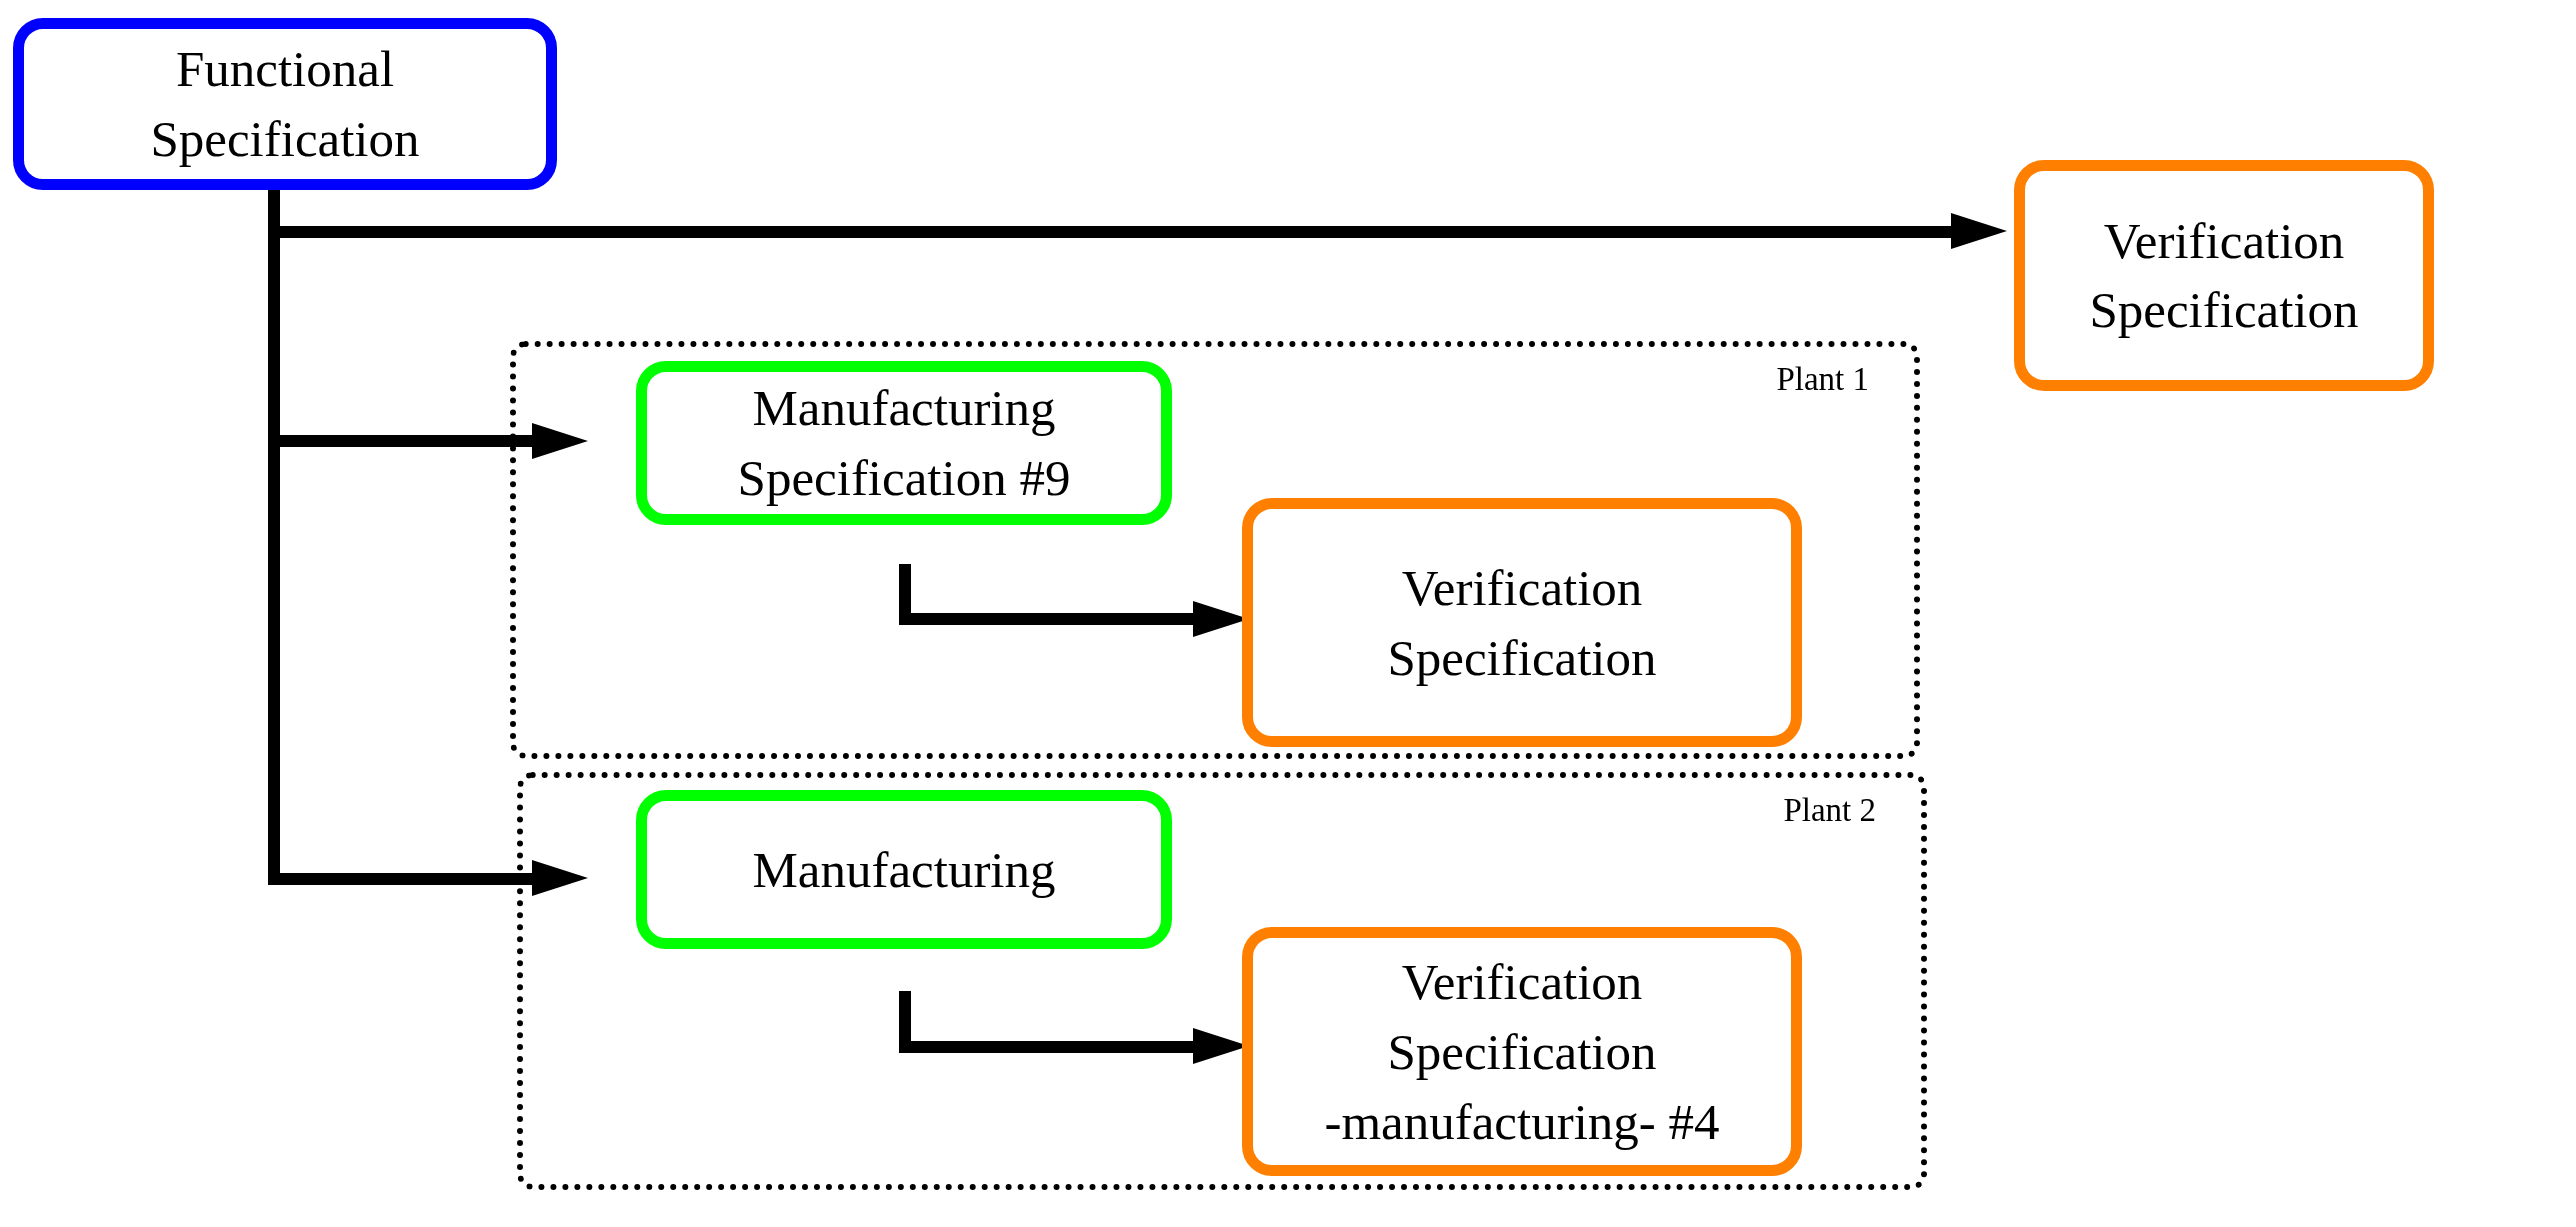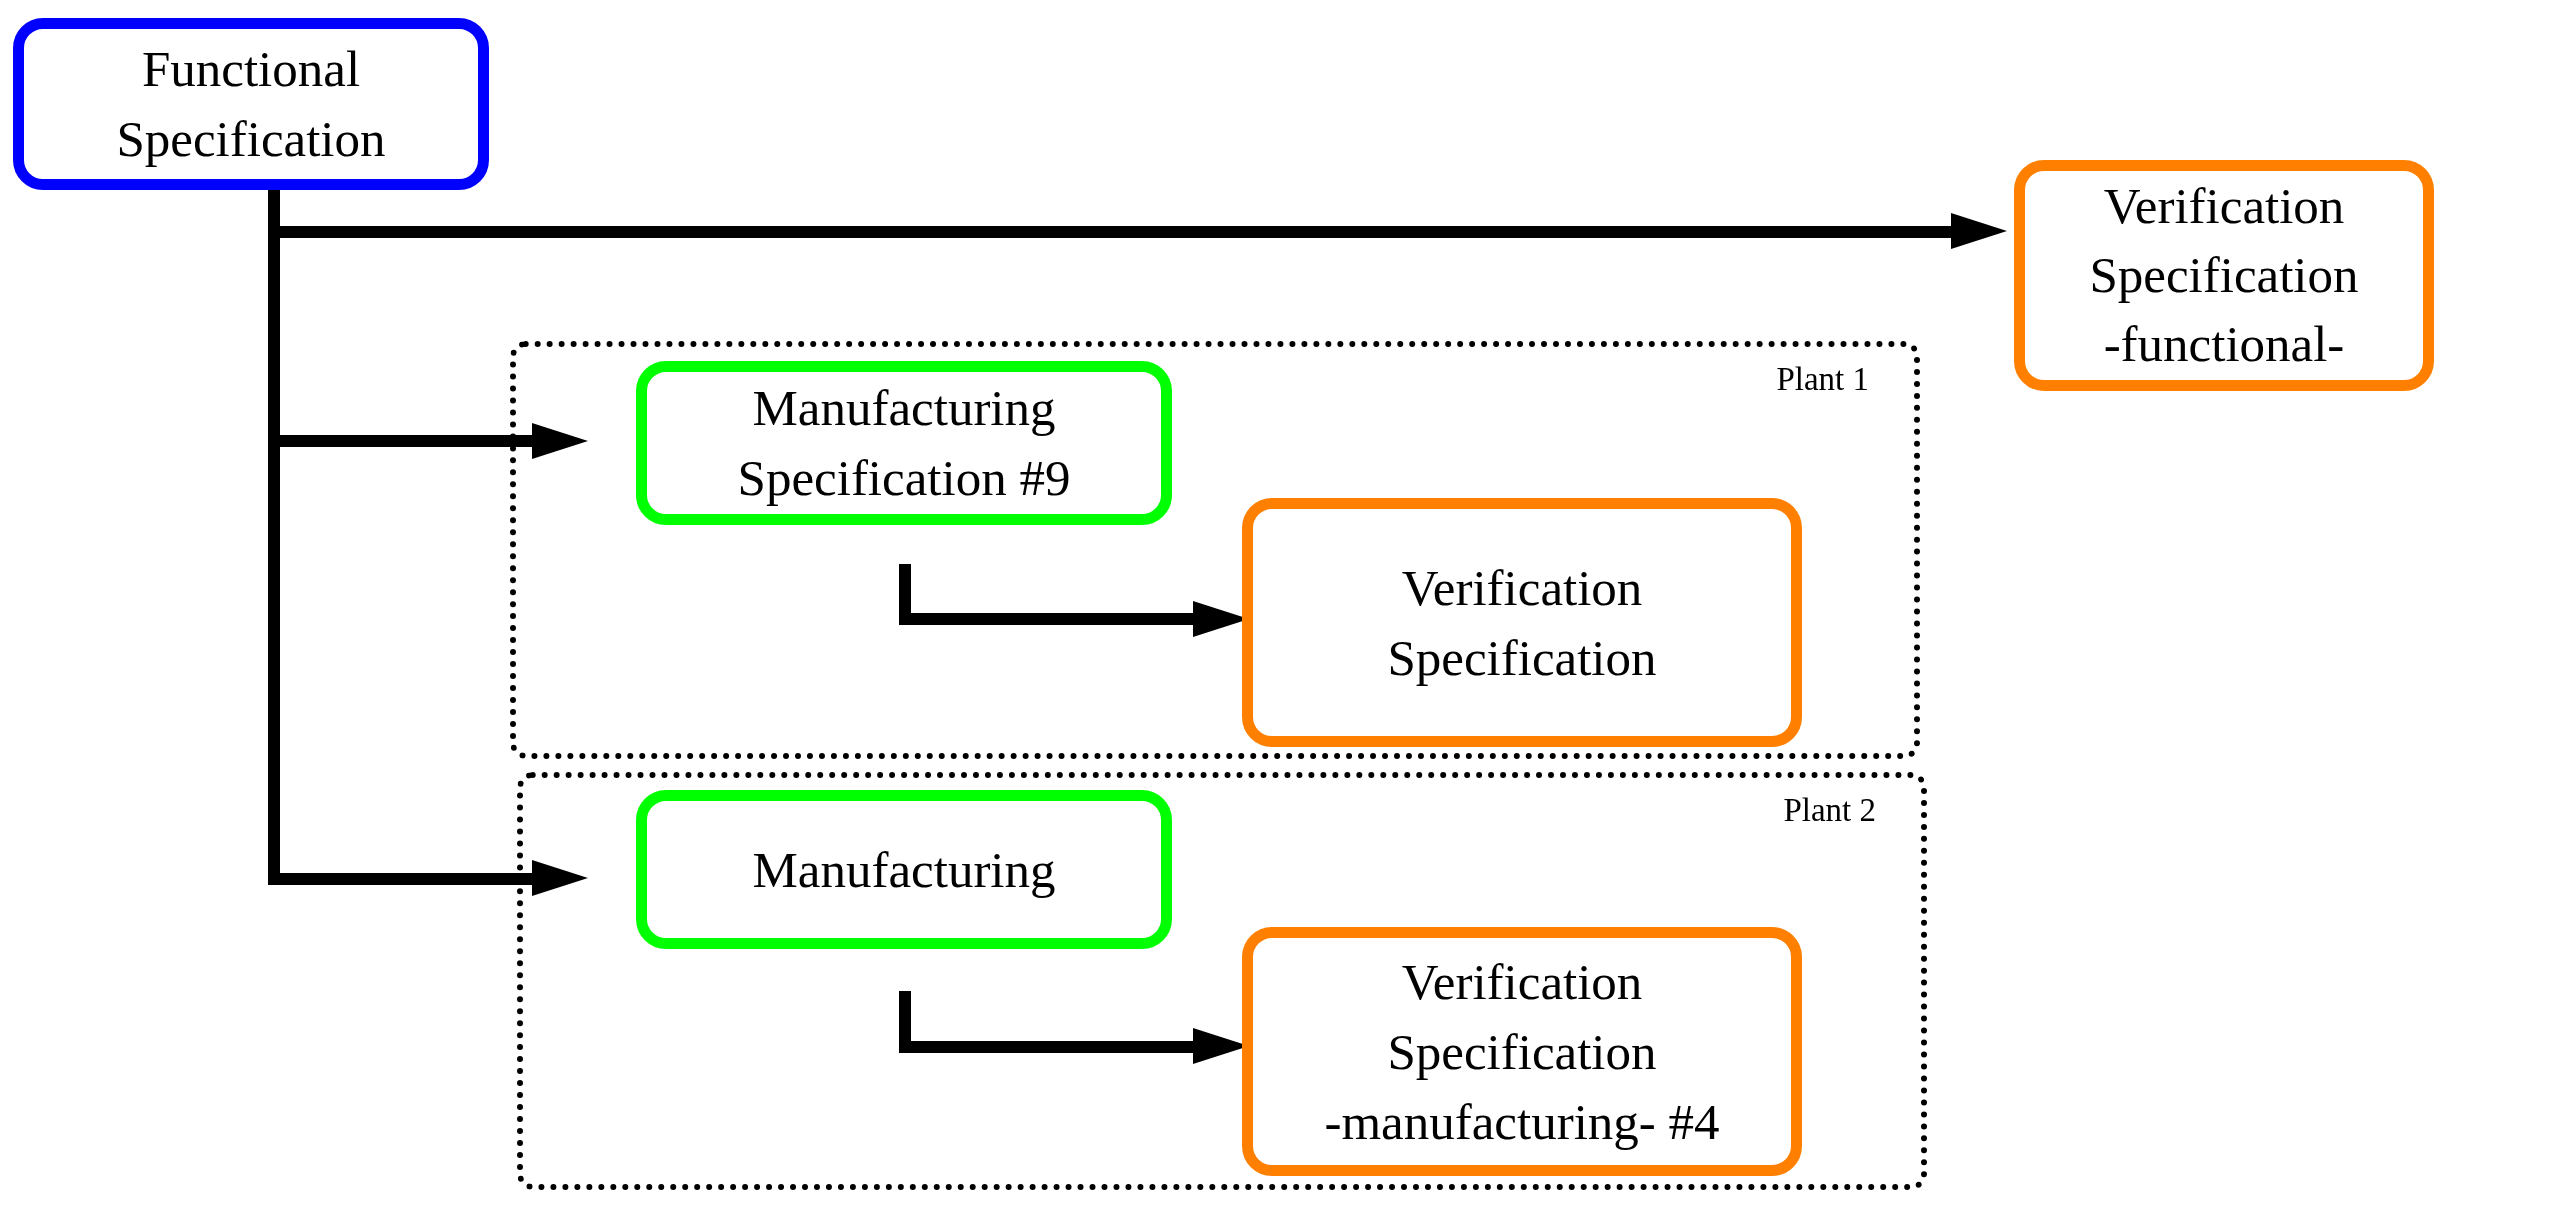--- a/index.html
+++ b/index.html
@@ -25,21 +25,21 @@
     font-size:51px;
     line-height:70px;
     white-space:nowrap;
     padding:0 8.7px;
     z-index:3;
   }
   .node-blue{border-color:var(--functional_border,#0000ff);}
   .node-green{border-color:var(--manufacturing_border,#00ff00);}
   .node-orange{border-color:var(--verification_border,#ff8000);}
 
-  #node-functional-spec{left:13px;top:17.5px;width:476px;height:172px;}
+  #node-functional-spec{left:13px;top:17.5px;width:544px;height:172px;}
   #node-verification-functional{left:2014px;top:160px;width:420px;height:231px;line-height:69px;}
   #node-manufacturing-1{left:636px;top:361px;width:536px;height:164px;}
   #node-verification-manufacturing-1{left:1242px;top:498px;width:560px;height:249px;line-height:70px;}
   #node-manufacturing-2{left:636px;top:790px;width:536px;height:159px;}
   #node-verification-manufacturing-2{left:1242px;top:927px;width:560px;height:249px;line-height:70px;}
 
   .group{
     position:absolute;
     box-sizing:border-box;
     border:6.1px dotted #000;
@@ -113,21 +113,20 @@
   <div class="arrowhead" id="arrow-elbow2"></div>
 
   <div class="node node-blue" id="node-functional-spec">
     <span>Functional</span>
     <span>Specification</span>
   </div>
 
   <div class="node node-orange" id="node-verification-functional">
     <span>Verification</span>
     <span>Specification</span>
-    <span>-functional-</span>
   </div>
 
   <div class="node node-green" id="node-manufacturing-1">
     <span>Manufacturing</span>
     <span>Specification #9</span>
   </div>
 
   <div class="node node-orange" id="node-verification-manufacturing-1">
     <span>Verification</span>
     <span>Specification</span>

